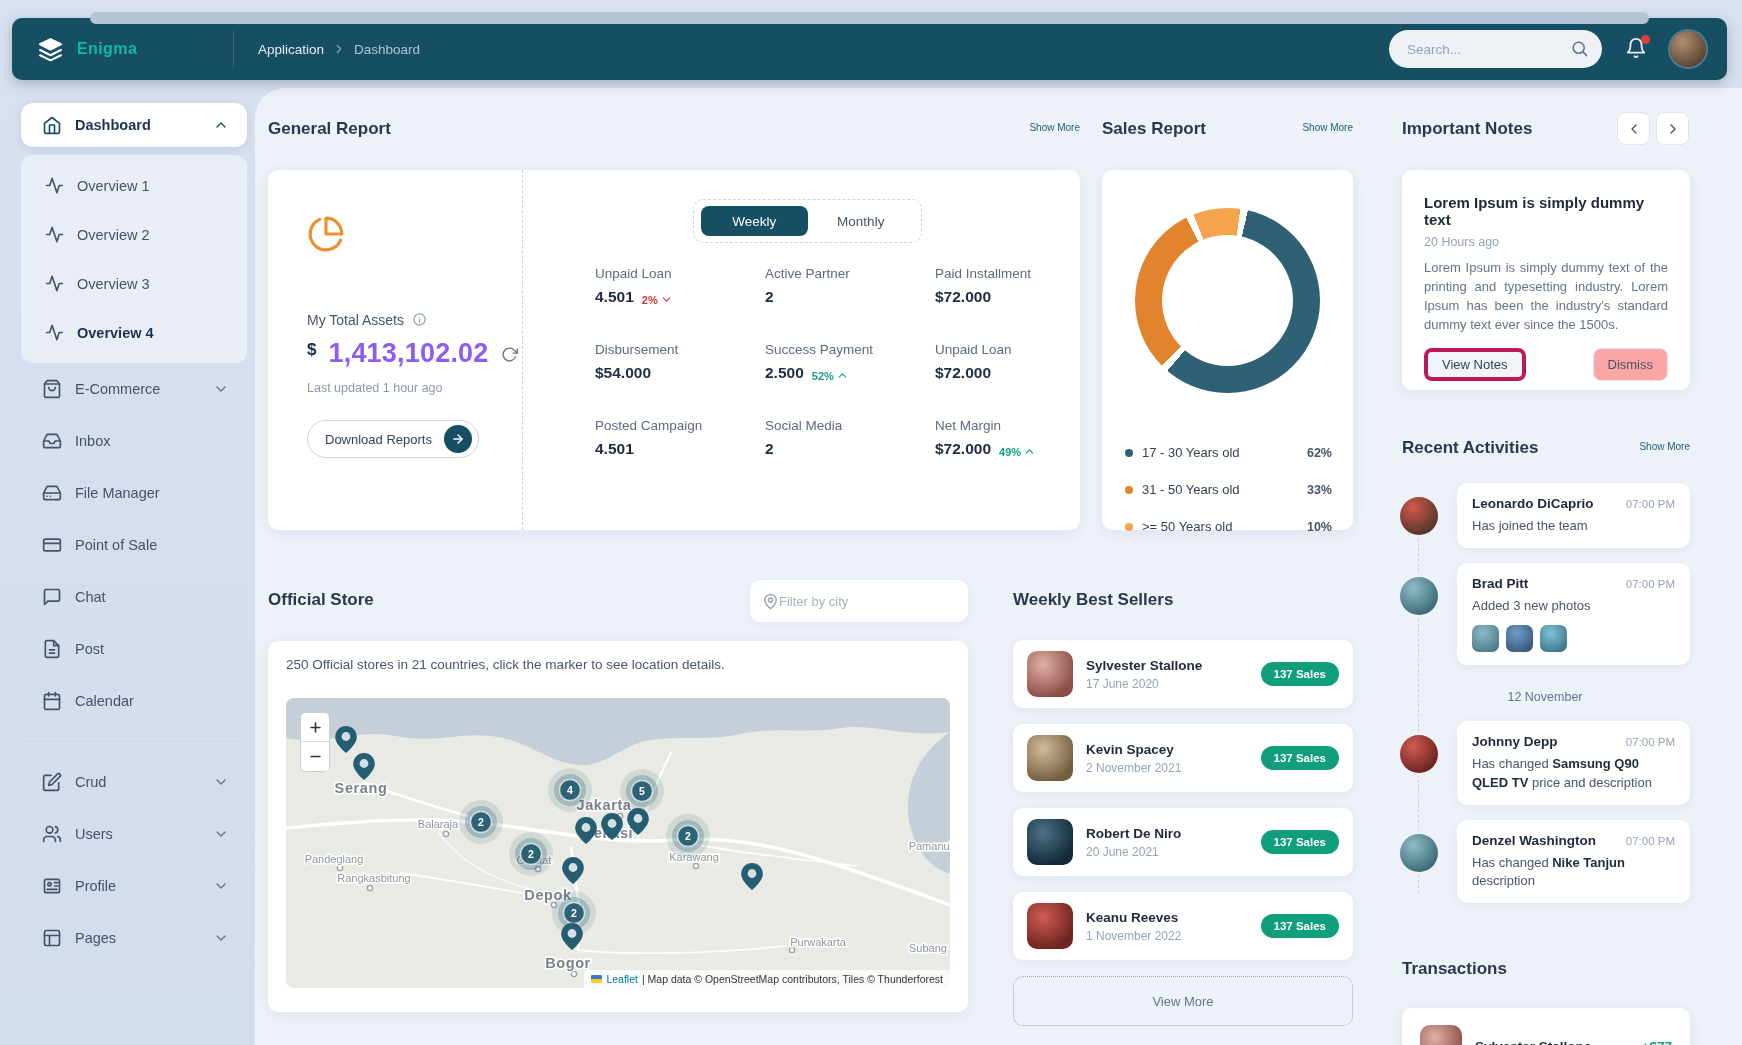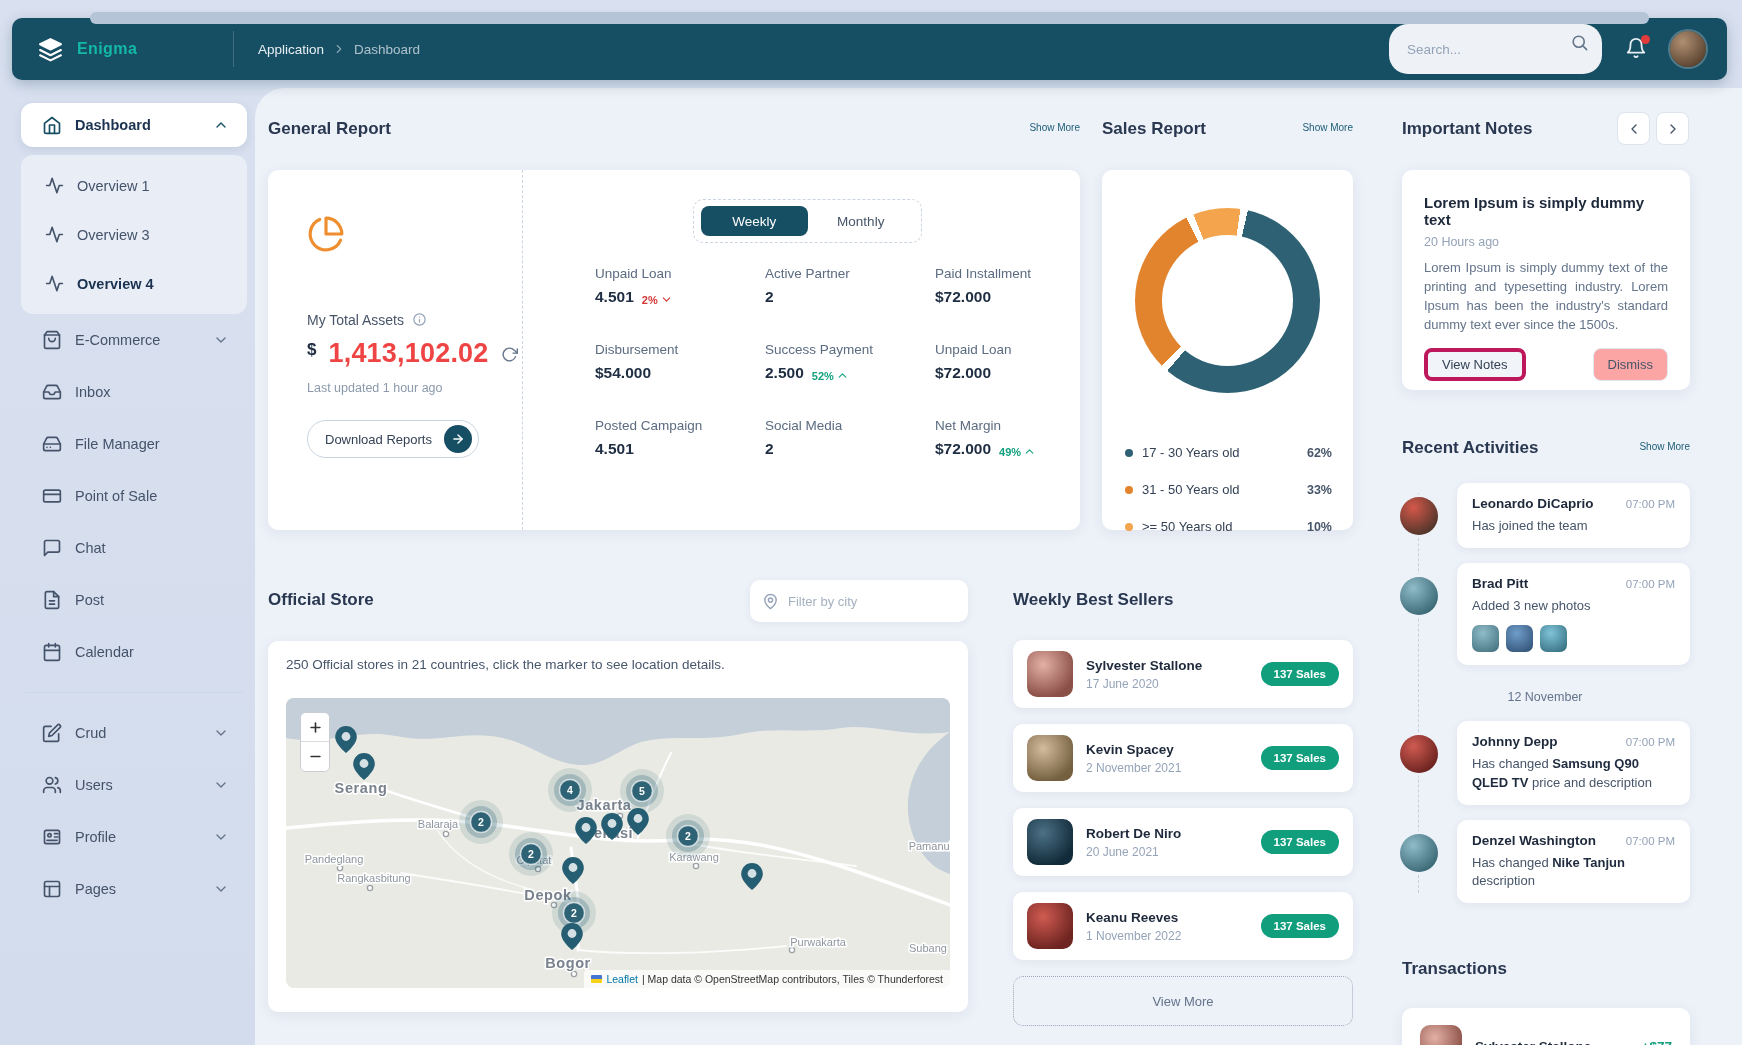--- a/index.html
+++ b/index.html
@@ -25,21 +25,21 @@
     background:#b6c4d7; border-radius:10px; z-index:-1; }
   .brand { display:flex; align-items:center; gap:14px; padding-left:26px; width:221px; color:#fff; cursor:pointer; }
   .brand .icon { width:25px; height:25px; color:#fff; }
   .brand-name { font-size:16px; font-weight:700; letter-spacing:.4px; color:#14b8a6; }
   .tb-divider { width:1px; height:36px; background:rgba(255,255,255,.18); }
   .breadcrumb { display:flex; align-items:center; gap:8px; padding-left:24px; font-size:13.5px; }
   .breadcrumb .bc-a { color:#e8eff4; text-decoration:none; cursor:pointer; }
   .breadcrumb .bc-sep { width:14px; height:14px; color:rgba(232,239,244,.55); }
   .breadcrumb .bc-b { color:rgba(232,239,244,.72); text-decoration:none; cursor:pointer; }
   .tb-right { margin-left:auto; display:flex; align-items:center; gap:22px; padding-right:21px; }
-  .search { position:relative; width:213px; height:50px; }
+  .search { position:relative; width:213px; height:38px; }
   .search input { width:100%; height:100%; border:none; outline:none; border-radius:19px;
     background:#eef2f6; padding:0 42px 0 18px; font-size:13.5px; color:#475569;
     font-family:"Liberation Sans",sans-serif; }
   .search input::placeholder { color:#94a3b8; }
   .search .icon { position:absolute; right:13px; top:9px; width:19px; height:19px; color:#64748b; cursor:pointer; }
   .bell { position:relative; width:24px; height:24px; color:#e8eff4; background:none; border:none; cursor:pointer; }
   .bell .icon { width:22px; height:22px; color:#e8eff4; }
   .bell .dot { position:absolute; right:-2px; top:-2px; width:9px; height:9px; border-radius:50%; background:#e23b3b; }
   .avatar { border-radius:50%; cursor:pointer; }
   .tb-avatar { width:36px; height:36px; box-shadow:0 0 0 2px rgba(255,255,255,.25); }
@@ -78,21 +78,21 @@
     background:rgba(255,255,255,.6); border-radius:10px; z-index:-1; }
 
   
   .gr-card { left:268px; top:170px; width:812px; height:360px; }
   .gr-left { position:absolute; left:0; top:0; width:255px; height:100%; border-right:1px dashed #cbd5e1; padding:45px 0 0 39px; }
   .gr-pie { width:38px; height:38px; color:#ef8e2e; }
   .gr-assets-label { display:flex; align-items:flex-start; gap:8px; margin-top:55px; font-size:14px; color:#475569; }
   .gr-assets-label .icon { width:15px; height:15px; color:#94a3b8; cursor:pointer; }
   .gr-value-row { display:flex; align-items:flex-start; gap:12px; margin-top:10px; }
   .gr-currency { font-size:17px; font-weight:700; color:#1e2d42; margin-top:2px; }
-  .gr-amount { font-size:27px; font-weight:700; color:#ef4444; letter-spacing:.2px; }
+  .gr-amount { font-size:27px; font-weight:700; color:#8b5cf6; letter-spacing:.2px; }
   .gr-refresh { width:17px; height:17px; color:#64748b; margin-top:8px; cursor:pointer; }
   .gr-updated { margin-top:12px; font-size:12.5px; color:#8b99ab; }
   .gr-download { margin-top:25px; display:inline-flex; align-items:center; gap:12px;
     height:38px; padding:0 6px 0 17px; border:1px solid #cbd5e1; border-radius:19px;
     background:#fff; font-size:13px; color:#334155; cursor:pointer; font-family:inherit; }
   .gr-download .circ { width:28px; height:28px; border-radius:50%; background:#164e63; color:#fff;
     display:flex; align-items:center; justify-content:center; }
   .gr-download .circ .icon { width:14px; height:14px; }
   .toggle { position:absolute; left:425px; top:29px; width:229px; height:44px;
     border:1px dashed #cbd5e1; border-radius:10px; display:flex; align-items:center; padding:0 7px; }
@@ -148,21 +148,21 @@
   .ra-text b { color:#1f2b3e; }
   .photo-strip { display:flex; gap:7px; margin-top:10px; }
   .photo-strip .thumb { width:27px; height:27px; border-radius:7px; }
   .photo-strip .thumb:nth-child(1){ background:radial-gradient(circle at 40% 30%,#8fbcc8,#3e6b78); }
   .photo-strip .thumb:nth-child(2){ background:radial-gradient(circle at 40% 30%,#6f9dc9,#2b4a6e); }
   .photo-strip .thumb:nth-child(3){ background:radial-gradient(circle at 40% 30%,#7fc3d8,#2e6577); }
   .ra-divider { text-align:center; font-size:12.5px; color:#64748b; padding:10px 0 2px 0; position:relative; z-index:1; }
 
   
   .filter { position:absolute; left:750px; top:580px; width:218px; height:42px; background:#fff;
-    border-radius:10px; box-shadow:0 2px 8px rgba(50,70,110,.07); display:flex; align-items:center; padding:0 12px; gap:9px; }
+    border-radius:10px; box-shadow:0 2px 8px rgba(50,70,110,.07); display:flex; align-items:center; padding:0 12px; }
   .filter .icon { width:17px; height:17px; color:#94a3b8; }
   .filter input { border:none; outline:none; flex:1; font-size:13px; color:#475569; font-family:inherit; background:transparent; }
   .filter input::placeholder { color:#a5b0c0; }
   .store-card { left:268px; top:641px; width:700px; height:371px; padding:16px 18px; }
   .store-desc { font-size:13.5px; color:#47566b; }
   .map { position:absolute; left:18px; top:57px; width:664px; height:290px; border-radius:8px;
     overflow:hidden; background:#e9eae3; }
   .map svg.mapcanvas { position:absolute; inset:0; }
   .map-label { fill:#8e959e; font-size:11px; font-weight:500; paint-order:stroke; stroke:#ffffff; stroke-width:3px;
     font-family:"Liberation Sans",sans-serif; text-anchor:middle; }
@@ -272,20 +272,28 @@
 
         <div class="s-item">
           <span class="icon">
             <svg viewBox="0 0 24 24" fill="none" stroke="currentColor" stroke-width="2" stroke-linecap="round" stroke-linejoin="round">
               <path d="M22 12h-4l-3 9L9 3l-3 9H2"></path>
             </svg>
           </span>
           <span>Overview 1</span>
         </div>
 
+        <div class="s-item">
+          <span class="icon">
+            <svg viewBox="0 0 24 24" fill="none" stroke="currentColor" stroke-width="2" stroke-linecap="round" stroke-linejoin="round">
+              <path d="M22 12h-4l-3 9L9 3l-3 9H2"></path>
+            </svg>
+          </span>
+          <span>Overview 2</span>
+        </div>
 
         <div class="s-item">
           <span class="icon">
             <svg viewBox="0 0 24 24" fill="none" stroke="currentColor" stroke-width="2" stroke-linecap="round" stroke-linejoin="round">
               <path d="M22 12h-4l-3 9L9 3l-3 9H2"></path>
             </svg>
           </span>
           <span>Overview 3</span>
         </div>
 

